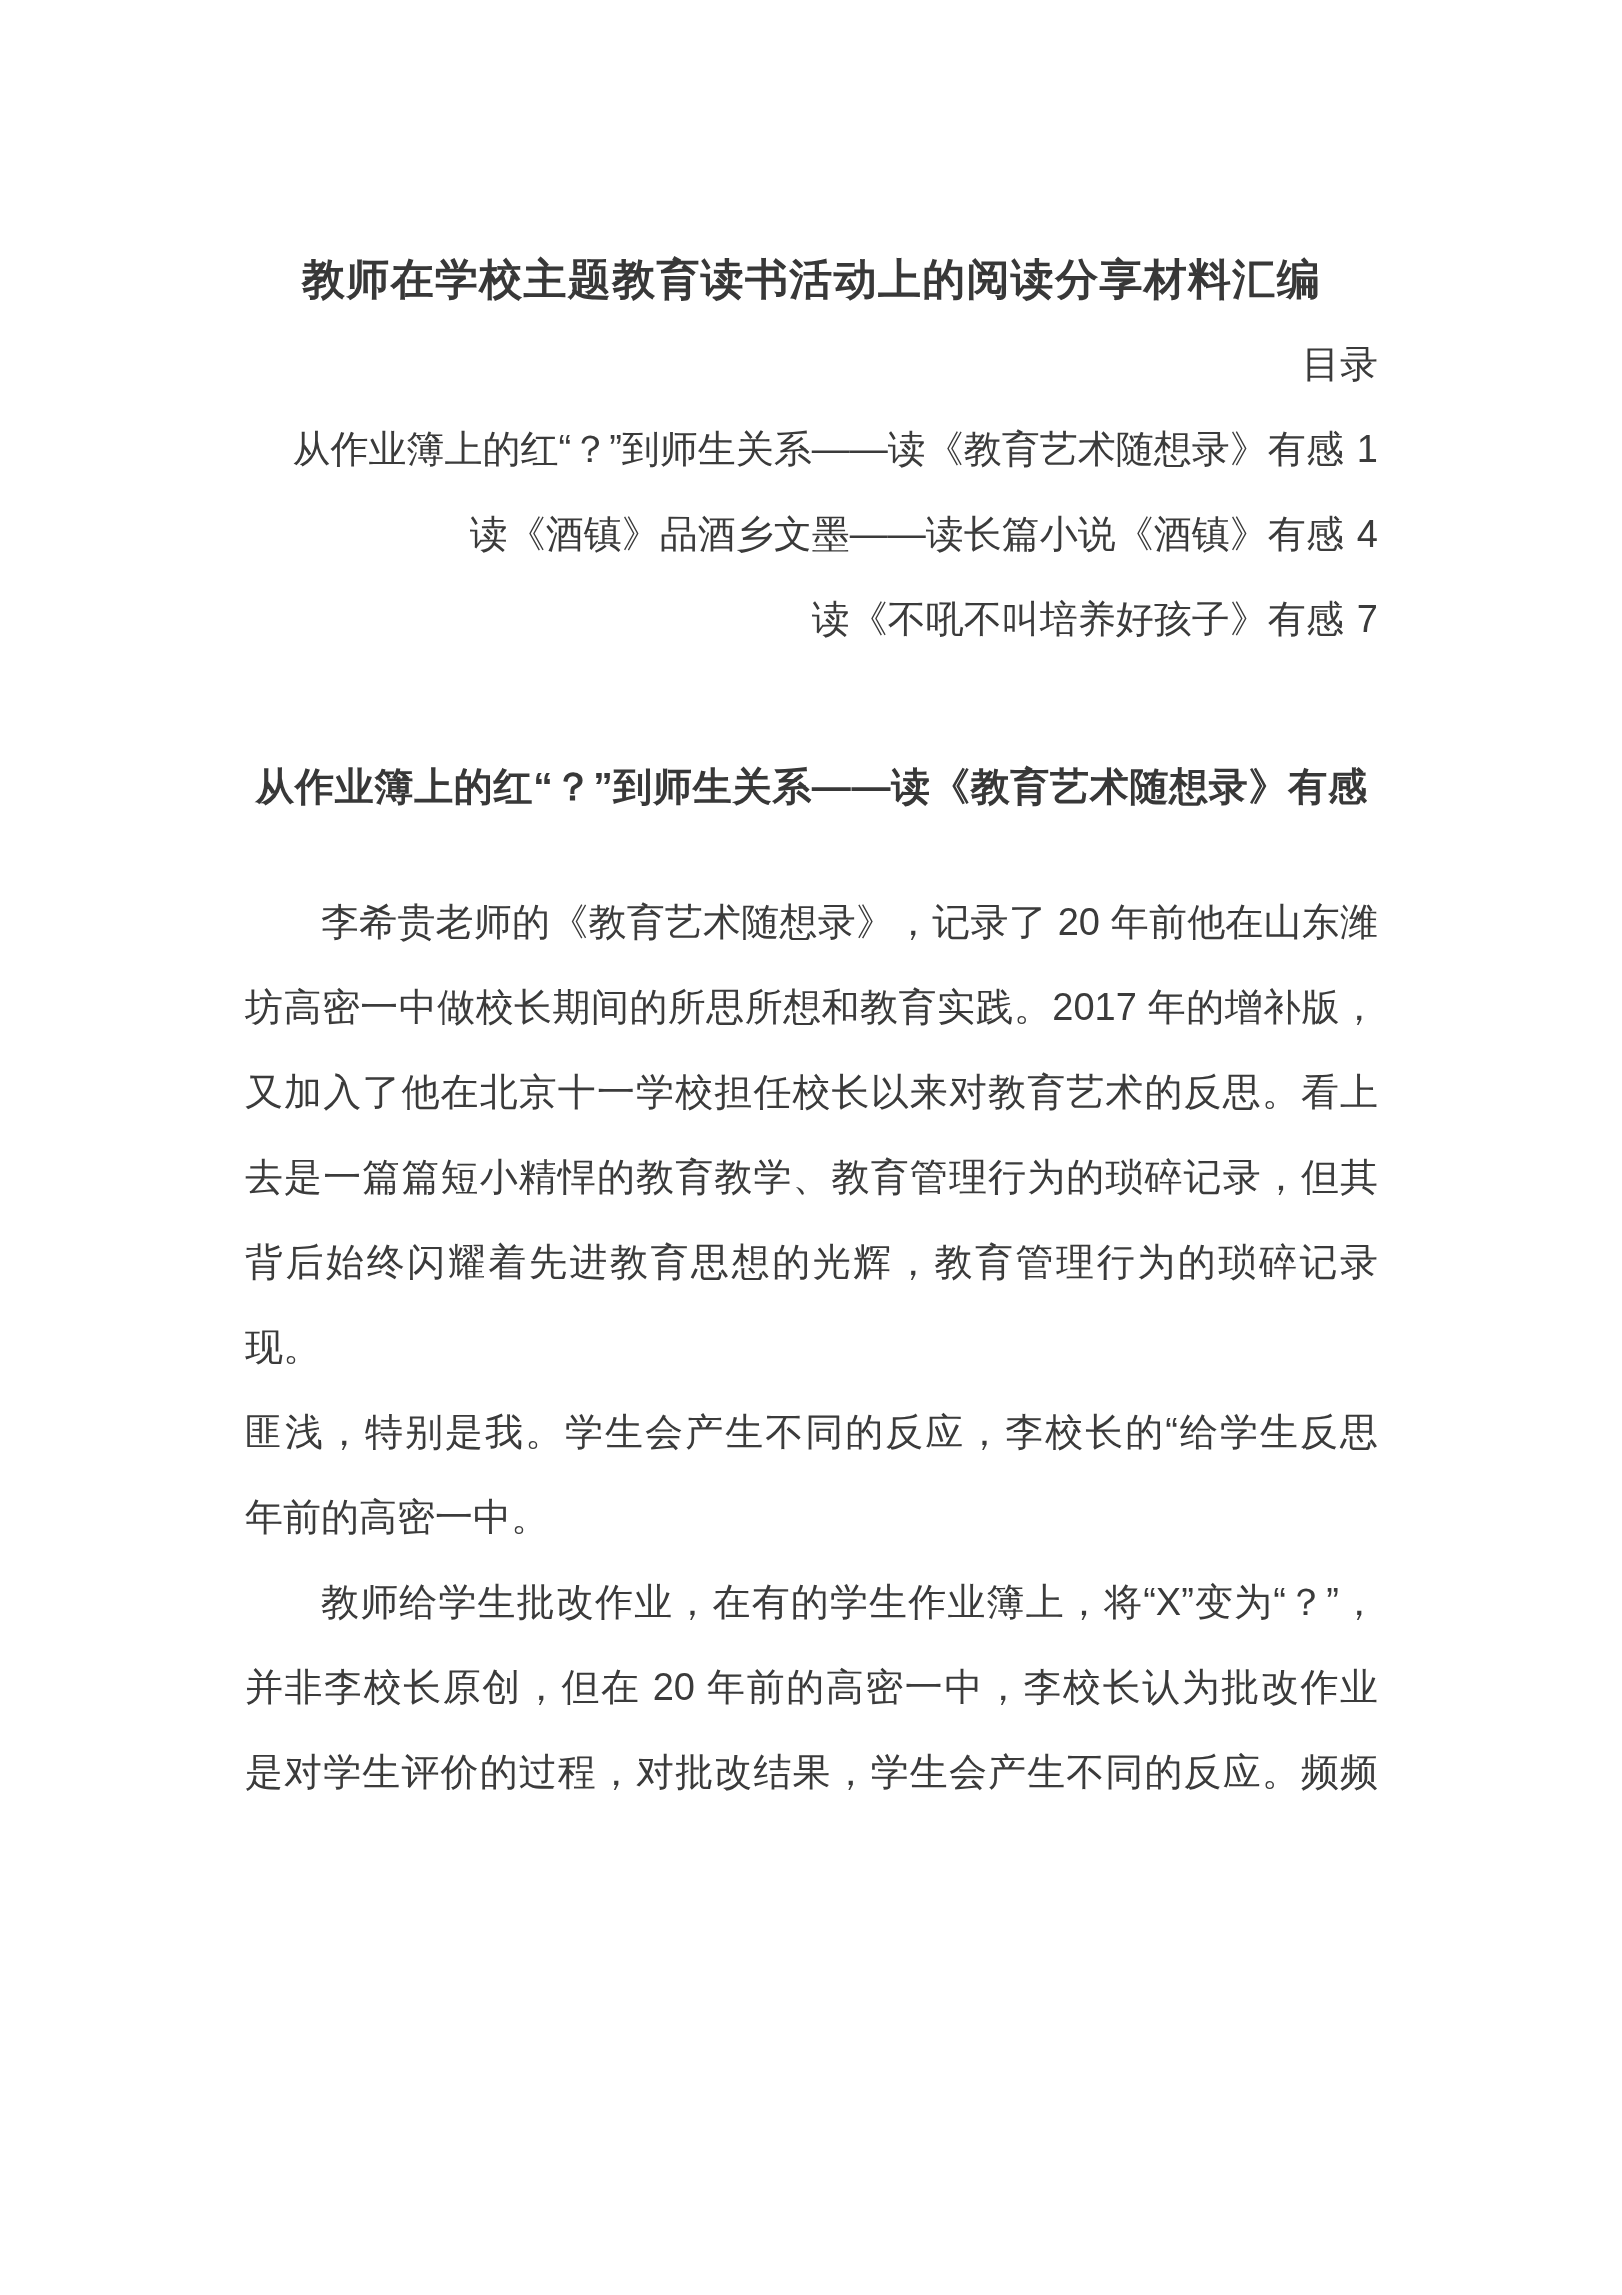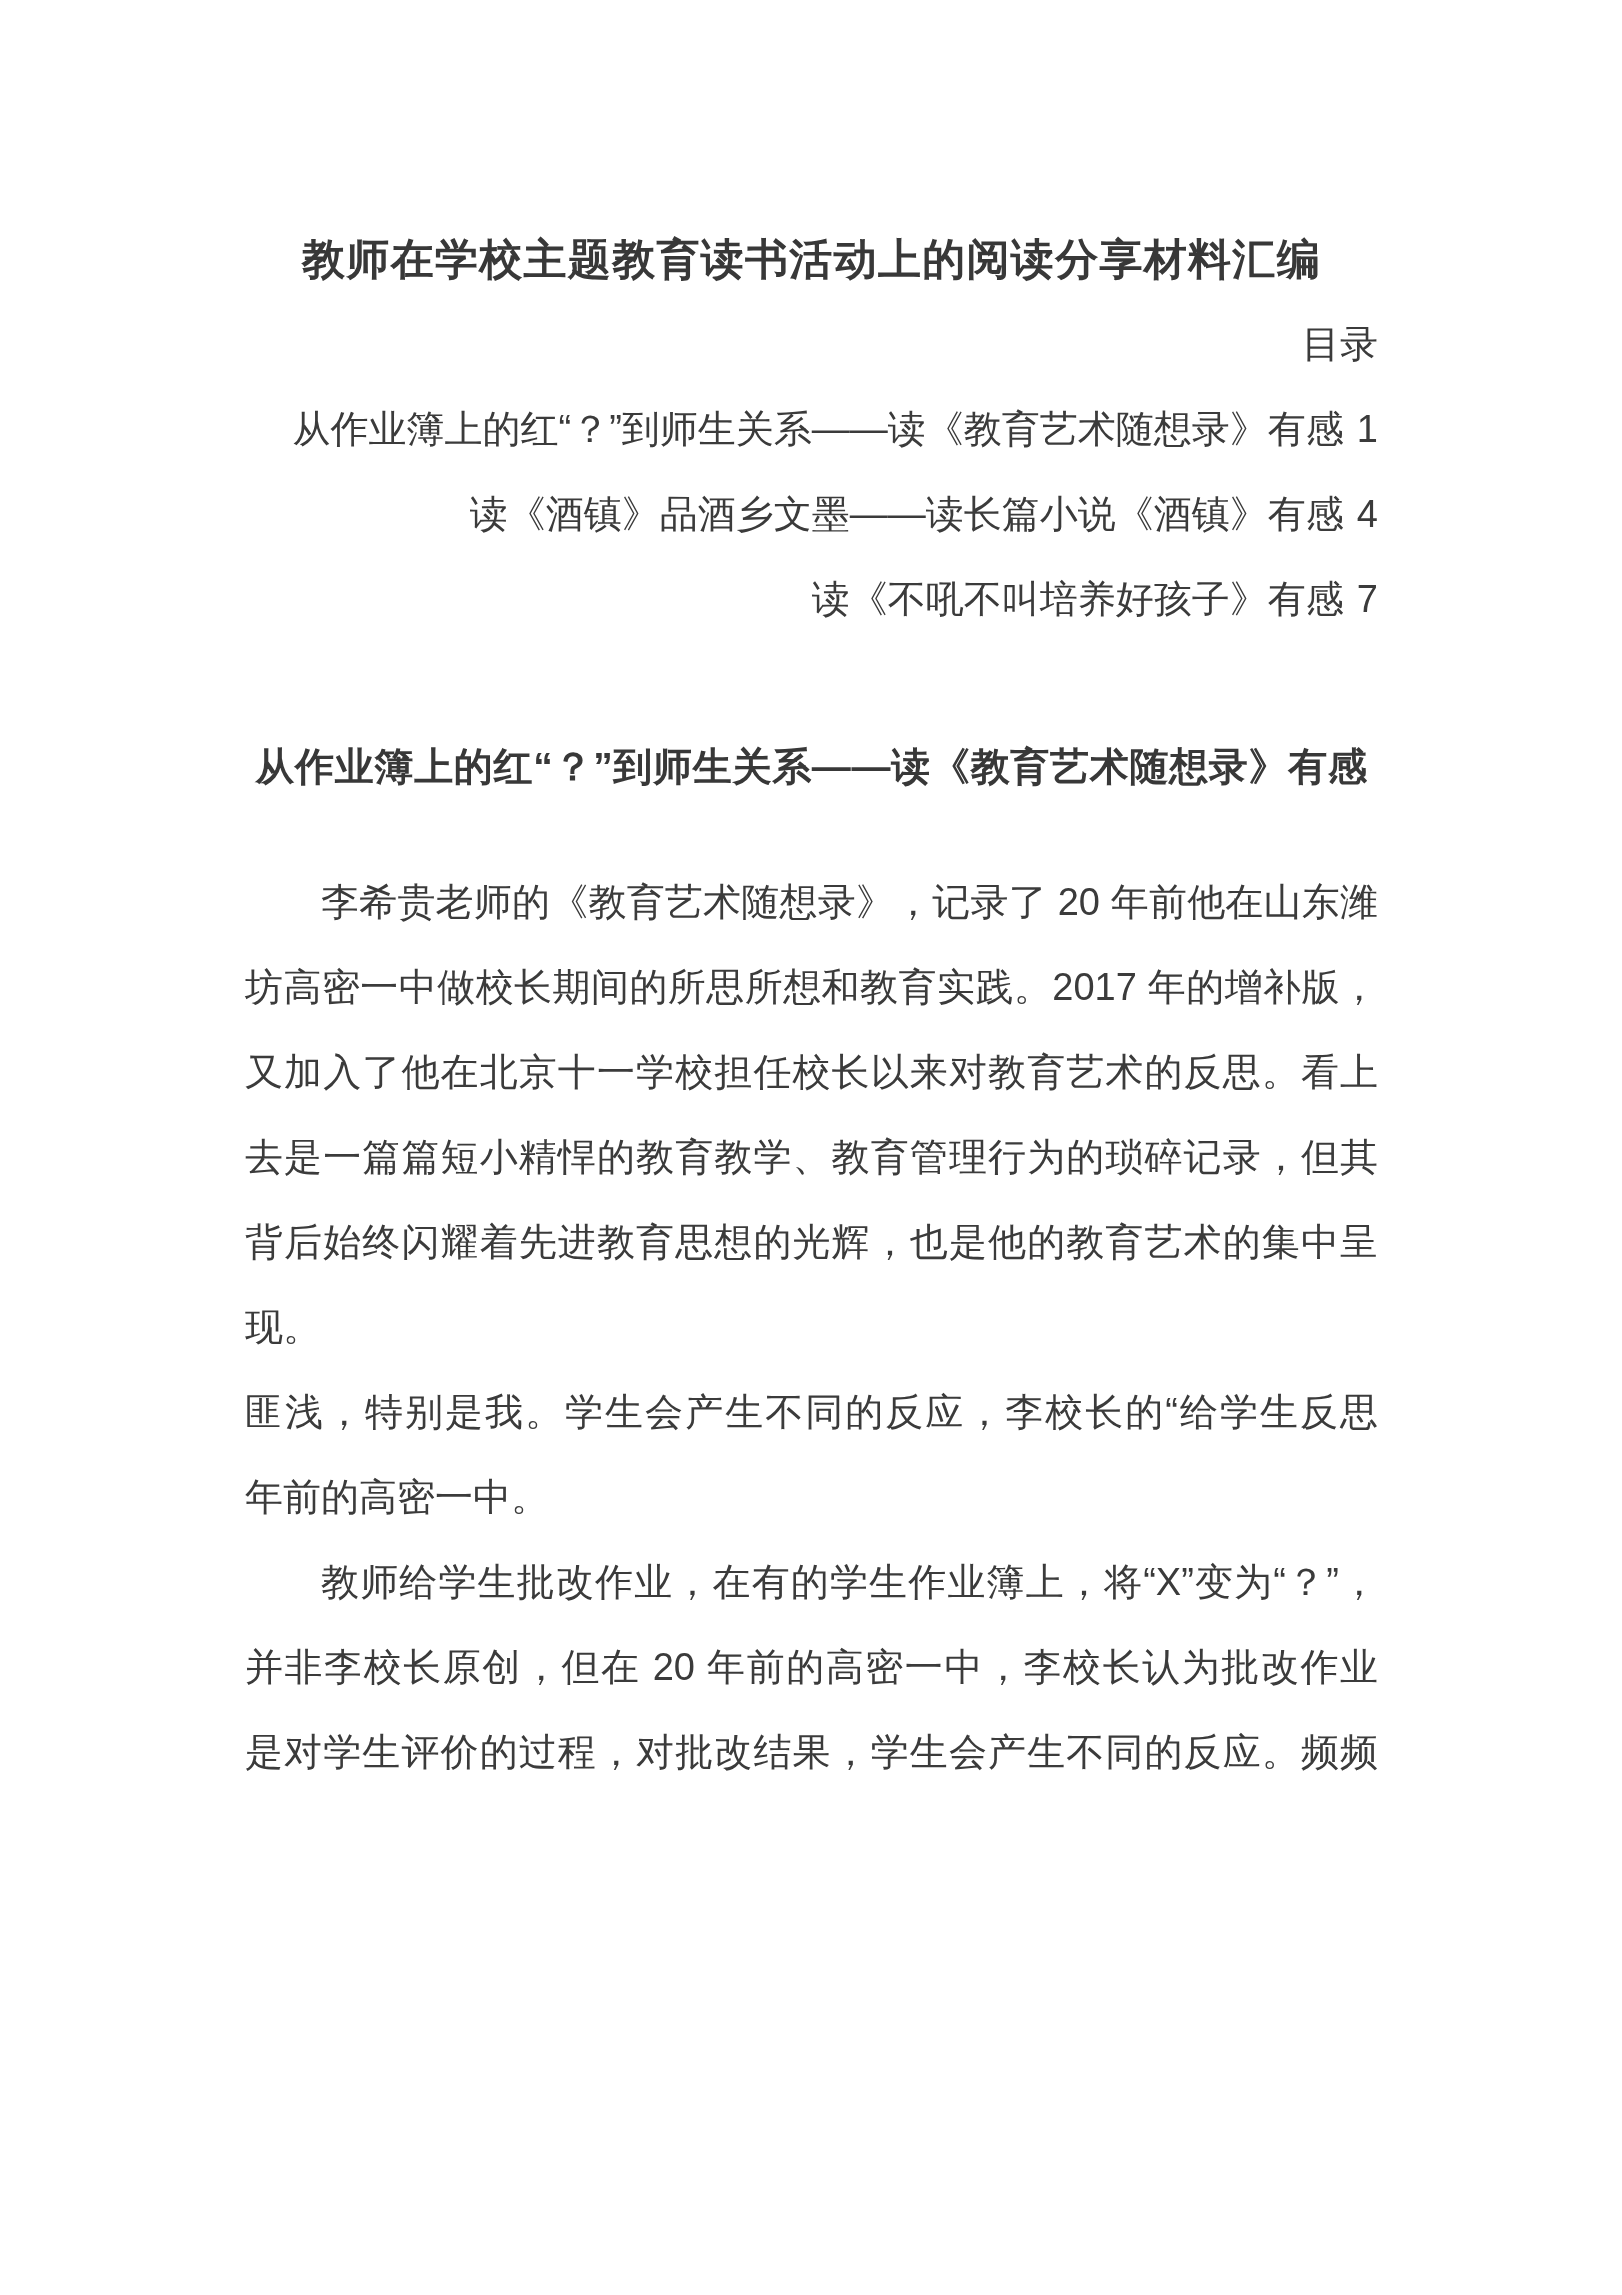--- a/index.html
+++ b/index.html
@@ -5,21 +5,21 @@
   html,body{margin:0;padding:0;background:#ffffff;}
   .page{
     position:relative;
     width:1623px;
     height:2295px;
     background:#ffffff;
     overflow:hidden;
     color:#3b3b3b;
     font-family:"Liberation Sans", sans-serif;
   }
-  .content{padding:216px 245px 0 245px;}
+  .content{padding:216px 245px 0 245px;margin-top:20px;}
   .title{margin:0;font-weight:bold;color:#383838;}
   .title-line{font-size:43px;line-height:86px;text-align:center;letter-spacing:1.3px;}
   .line{font-size:38px;line-height:85px;text-align:right;color:#3b3b3b;}
   .jline{text-align:justify;text-align-last:justify;}
   .lastline{text-align:left;text-align-last:left;}
   .indent{text-indent:76px;}
   .toc{margin:0;}
   .toc-item .pg{margin-left:13px;}
   .heading{
     margin:82px 0 0 0;
@@ -50,21 +50,21 @@
       <div class="line toc-item"><span>读《不吼不叫培养好孩子》有感</span><span class="pg">7</span></div>
     </div>
 
     <h2 class="heading">从作业簿上的红“？”到师生关系——读《教育艺术随想录》有感</h2>
 
     <div class="para para-first">
       <div class="line jline indent">李希贵老师的《教育艺术随想录》，记录了 20 年前他在山东潍</div>
       <div class="line jline">坊高密一中做校长期间的所思所想和教育实践。2017 年的增补版，</div>
       <div class="line jline">又加入了他在北京十一学校担任校长以来对教育艺术的反思。看上</div>
       <div class="line jline">去是一篇篇短小精悍的教育教学、教育管理行为的琐碎记录，但其</div>
-      <div class="line jline">背后始终闪耀着先进教育思想的光辉，也是他的教育艺术的集中呈</div>
+      <div class="line jline">背后始终闪耀着先进教育思想的光辉，教育管理行为的琐碎记录</div>
       <div class="line lastline">现。</div>
     </div>
 
     <div class="para">
       <div class="line jline">匪浅，特别是我。学生会产生不同的反应，李校长的“给学生反思</div>
       <div class="line lastline">年前的高密一中。</div>
     </div>
 
     <div class="para">
       <div class="line jline indent">教师给学生批改作业，在有的学生作业簿上，将“X”变为“？”，</div>

